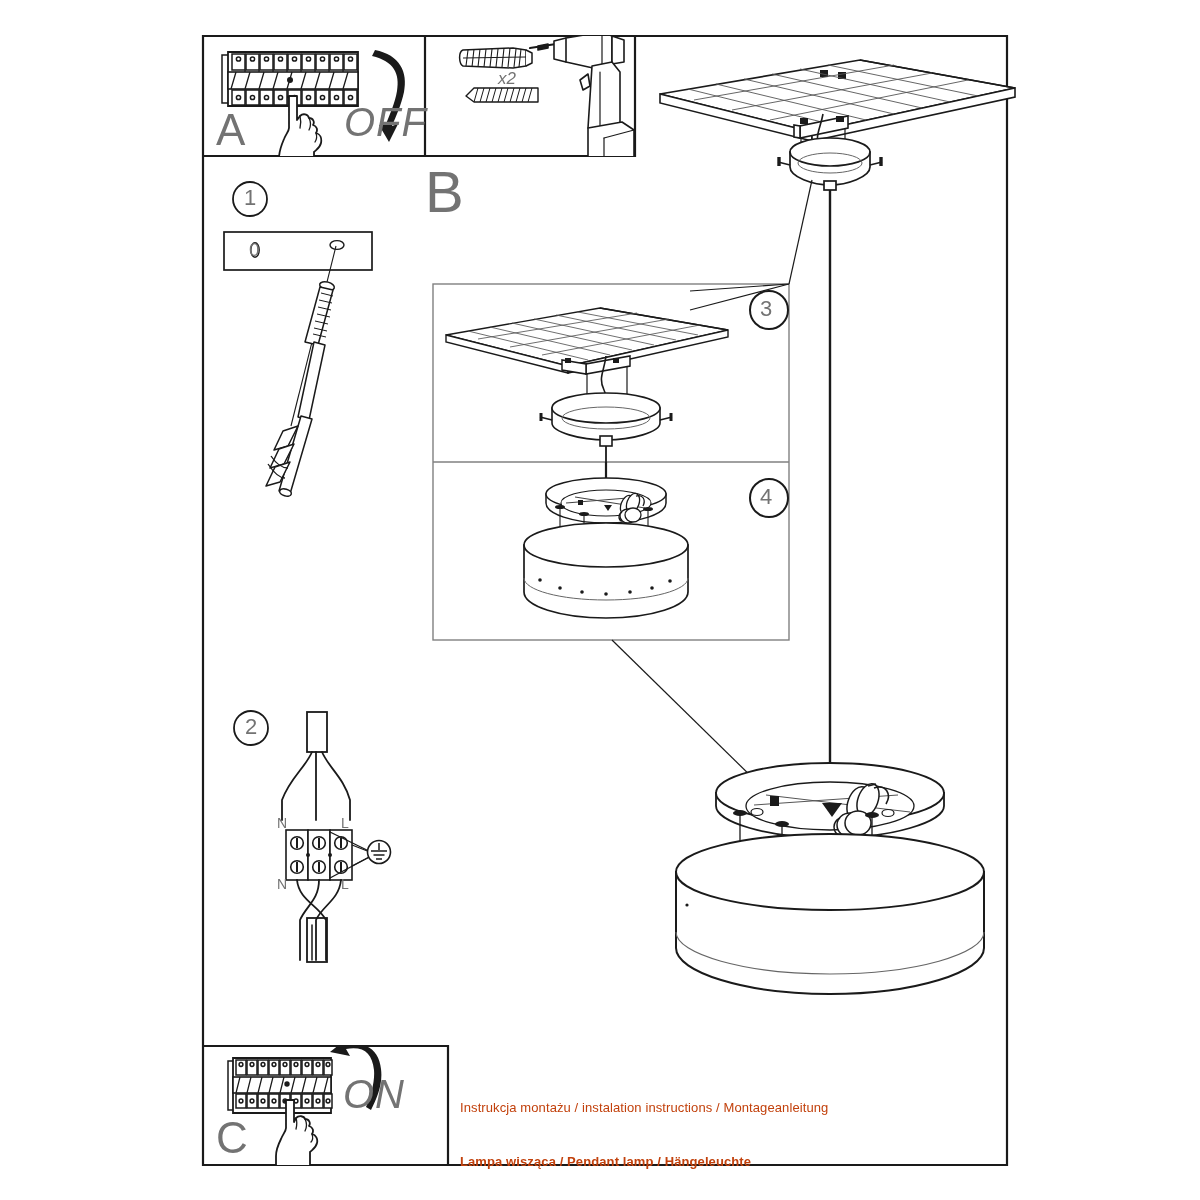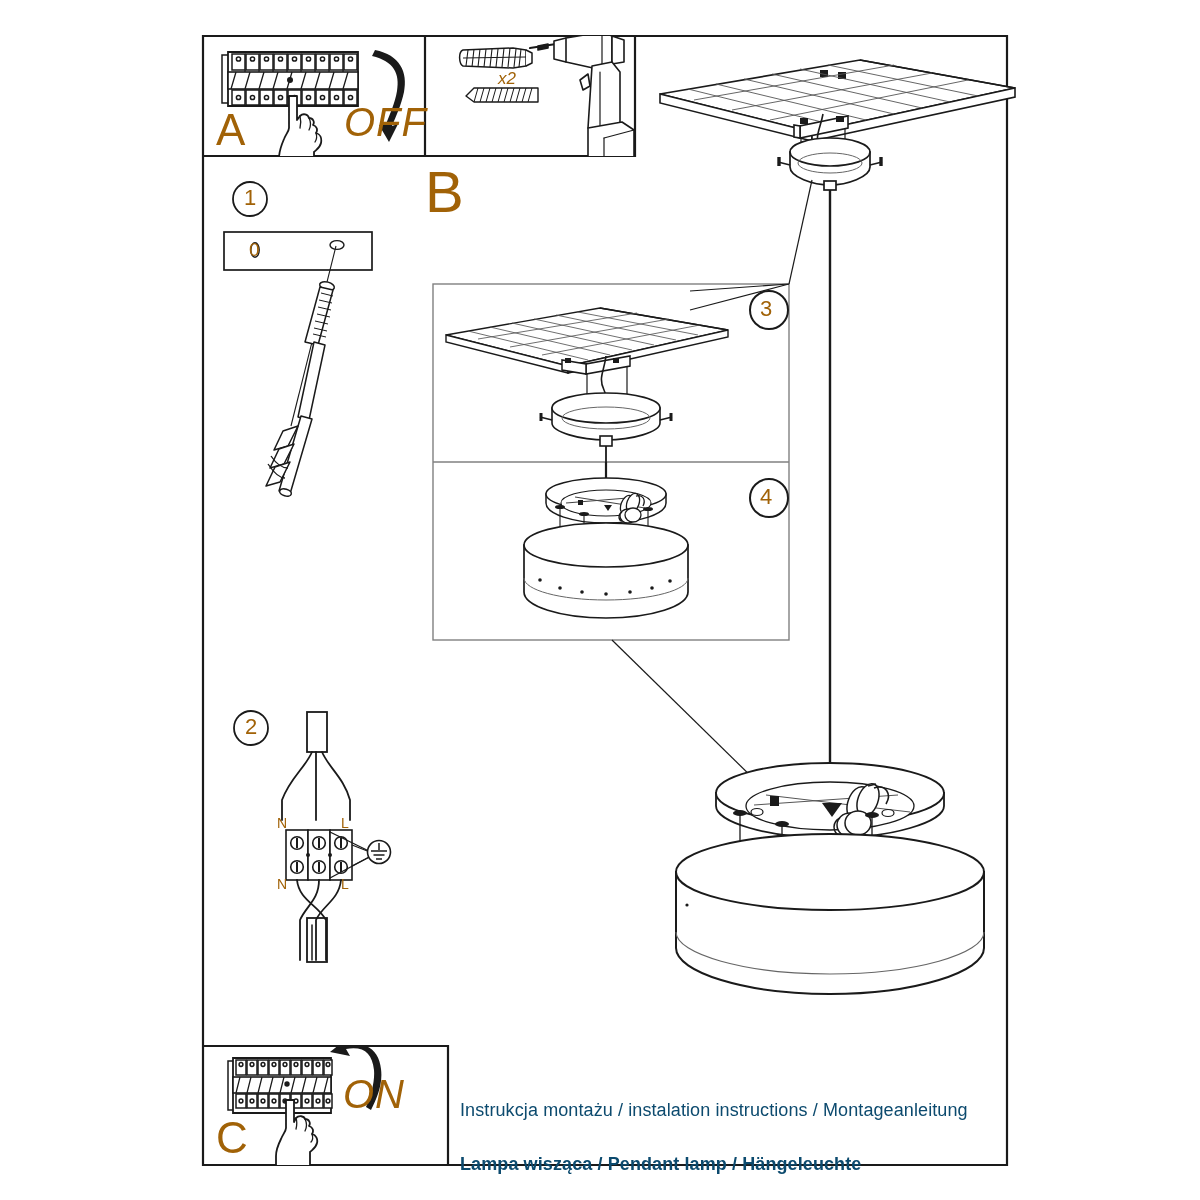--- a/index.html
+++ b/index.html
@@ -3,25 +3,25 @@
 <meta charset="utf-8">
 <title>Installation Instructions</title>
 <style>
   html,body{margin:0;padding:0;background:#ffffff;}
   body{
     width:1200px;height:1200px;position:relative;overflow:hidden;
     font-family:"Liberation Sans","DejaVu Sans",sans-serif;
     color:#000;
   }
   #sheet{position:absolute;left:0;top:0;width:1200px;height:1200px;}
-  .lbl{position:absolute;font-family:"Liberation Sans","DejaVu Sans",sans-serif;color:#a16207;white-space:nowrap;}
+  .lbl{position:absolute;font-family:"Liberation Sans","DejaVu Sans",sans-serif;color:#737373;white-space:nowrap;}
   .big-letter{font-size:44px;font-weight:400;letter-spacing:0px;}
   .word{font-size:40px;font-weight:400;letter-spacing:1px;font-style:italic;}
   .bletter{font-size:58px;font-weight:400;}
-  .footer-line{font-size:18px;letter-spacing:0.1px;color:#0c4a6e;}
+  .footer-line{font-size:13px;letter-spacing:0.1px;color:#c2410c;}
   svg{display:block;overflow:visible;}
 </style>
 </head>
 <body>
 
 <div id="sheet">
 
   <svg width="1200" height="1200" viewBox="0 0 1200 1200">
     <defs>
       <clipPath id="clipPanelA">

